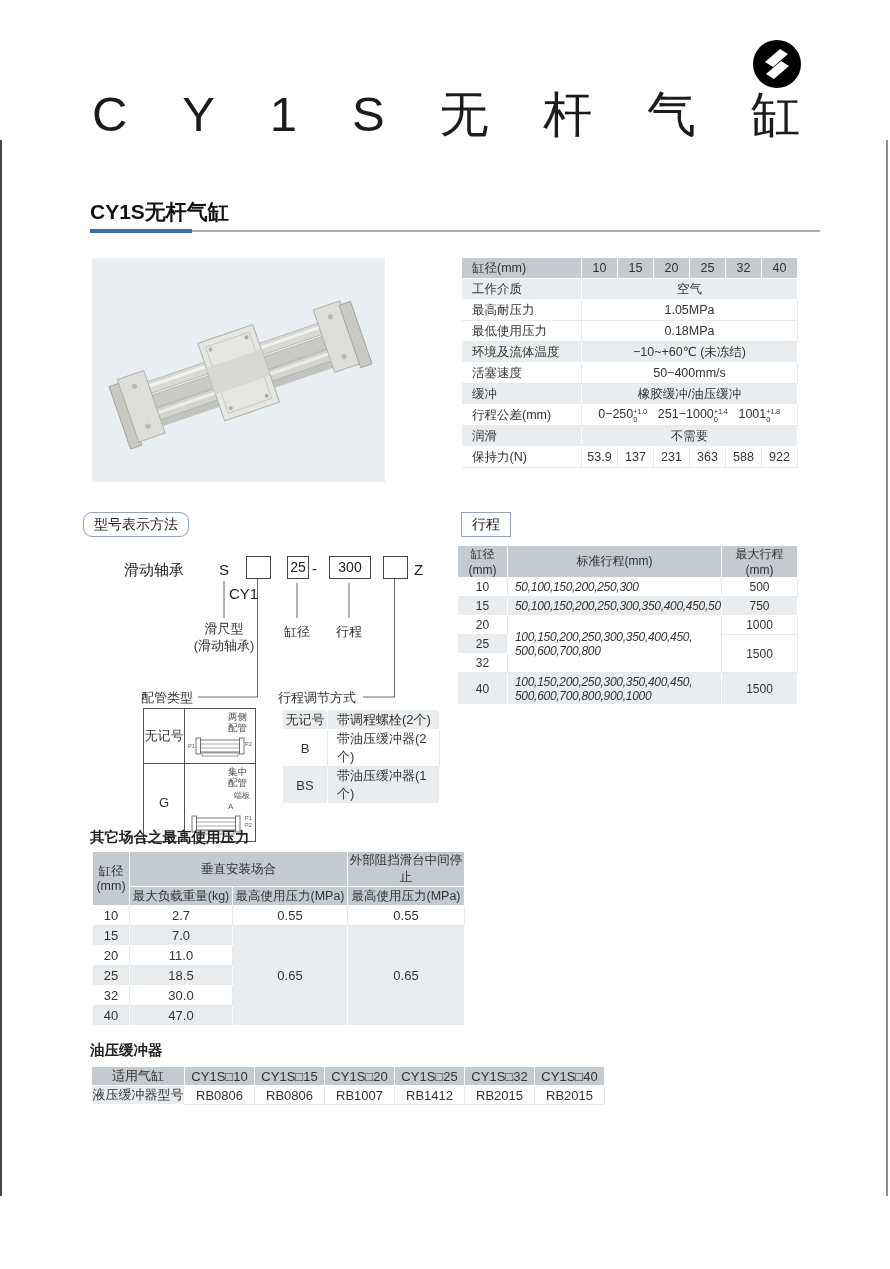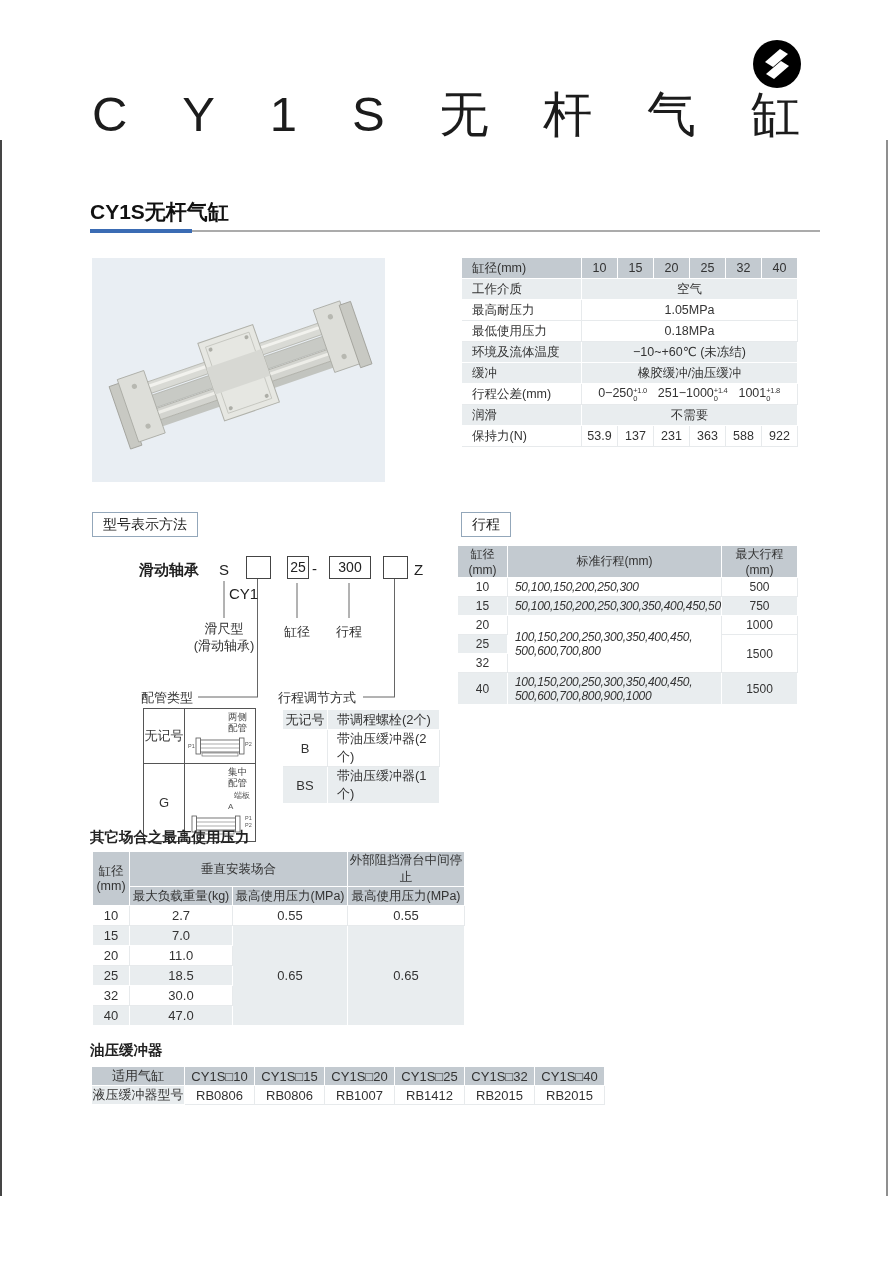--- a/index.html
+++ b/index.html
@@ -174,20 +174,24 @@
     </tr>
     <tr>
       <td class="w lc">最低使用压力</td>
       <td class="w cc" colspan="6">0.18MPa</td>
     </tr>
     <tr>
       <td class="g lc">环境及流体温度</td>
       <td class="g cc" colspan="6">−10~+60℃ (未冻结)</td>
     </tr>
     <tr>
+      <td class="w lc">活塞速度</td>
+      <td class="w cc" colspan="6">50−400mm/s</td>
+    </tr>
+    <tr>
       <td class="g lc">缓冲</td>
       <td class="g cc" colspan="6">橡胶缓冲/油压缓冲</td>
     </tr>
     <tr>
       <td class="w lc">行程公差(mm)</td>
       <td class="w cc" colspan="6">
         <span class="tolgrp"><span>0−250</span><span class="tol"><span class="sp">+1.0</span><span class="sb">0</span></span></span><span class="tolgrp"><span>251−1000</span><span class="tol"><span class="sp">+1.4</span><span class="sb">0</span></span></span><span style="white-space:nowrap;"><span>1001</span><span class="tol"><span class="sp">+1.8</span><span class="sb">0</span></span></span>
       </td>
     </tr>
     <tr>
@@ -199,34 +203,34 @@
       <td class="w cc">53.9</td>
       <td class="w cc">137</td>
       <td class="w cc">231</td>
       <td class="w cc">363</td>
       <td class="w cc">588</td>
       <td class="w cc">922</td>
     </tr>
   </tbody>
     </table>
 
-  <div class="abs tagbox" style="left:92px;top:512px;">型号表示方法</div>
+  <div class="abs tagbox" style="left:83px;top:512px;border-radius:9px;">型号表示方法</div>
 
   <div class="abs tagbox" style="left:461px;top:512px;">行程</div>
 
   <svg class="abs" style="left:85px;top:505px;" width="330" height="250" viewBox="0 0 330 250">
     <line x1="139" y1="76" x2="139" y2="113" stroke="#666" stroke-width="1"></line>
     <line x1="212" y1="78" x2="212" y2="113" stroke="#666" stroke-width="1"></line>
     <line x1="264" y1="78" x2="264" y2="113" stroke="#666" stroke-width="1"></line>
     <line x1="172.5" y1="73" x2="172.5" y2="192" stroke="#666" stroke-width="1"></line>
     <line x1="113" y1="192" x2="173" y2="192" stroke="#666" stroke-width="1"></line>
     <line x1="309.5" y1="73" x2="309.5" y2="192" stroke="#666" stroke-width="1"></line>
     <line x1="278" y1="192" x2="310" y2="192" stroke="#666" stroke-width="1"></line>
   </svg>
-  <div class="abs mtext" style="left:139px;top:561px;font-weight:bold;">滑动轴承</div>
+  <div class="abs mtext" style="left:124px;top:561px;">滑动轴承</div>
   <div class="abs mtext" style="left:185px;top:585px;margin-left:44px;">CY1</div>
   <div class="abs mtext" style="left:219px;top:561px;">S</div>
   <div class="abs mbox" style="left:246px;top:556px;width:23px;height:21px;"></div>
   <div class="abs mbox" style="left:287px;top:556px;width:20px;height:21px;">25</div>
   <div class="abs mtext" style="left:312px;top:560px;">-</div>
   <div class="abs mbox" style="left:329px;top:556px;width:40px;height:21px;">300</div>
   <div class="abs mbox" style="left:383px;top:556px;width:23px;height:21px;"></div>
   <div class="abs mtext" style="left:414px;top:561px;">Z</div>
   <div class="abs callout" style="left:196px;top:620px;width:56px;text-align:center;">滑尺型</div>
   <div class="abs callout" style="left:178px;top:637px;width:92px;text-align:center;">(滑动轴承)</div>

